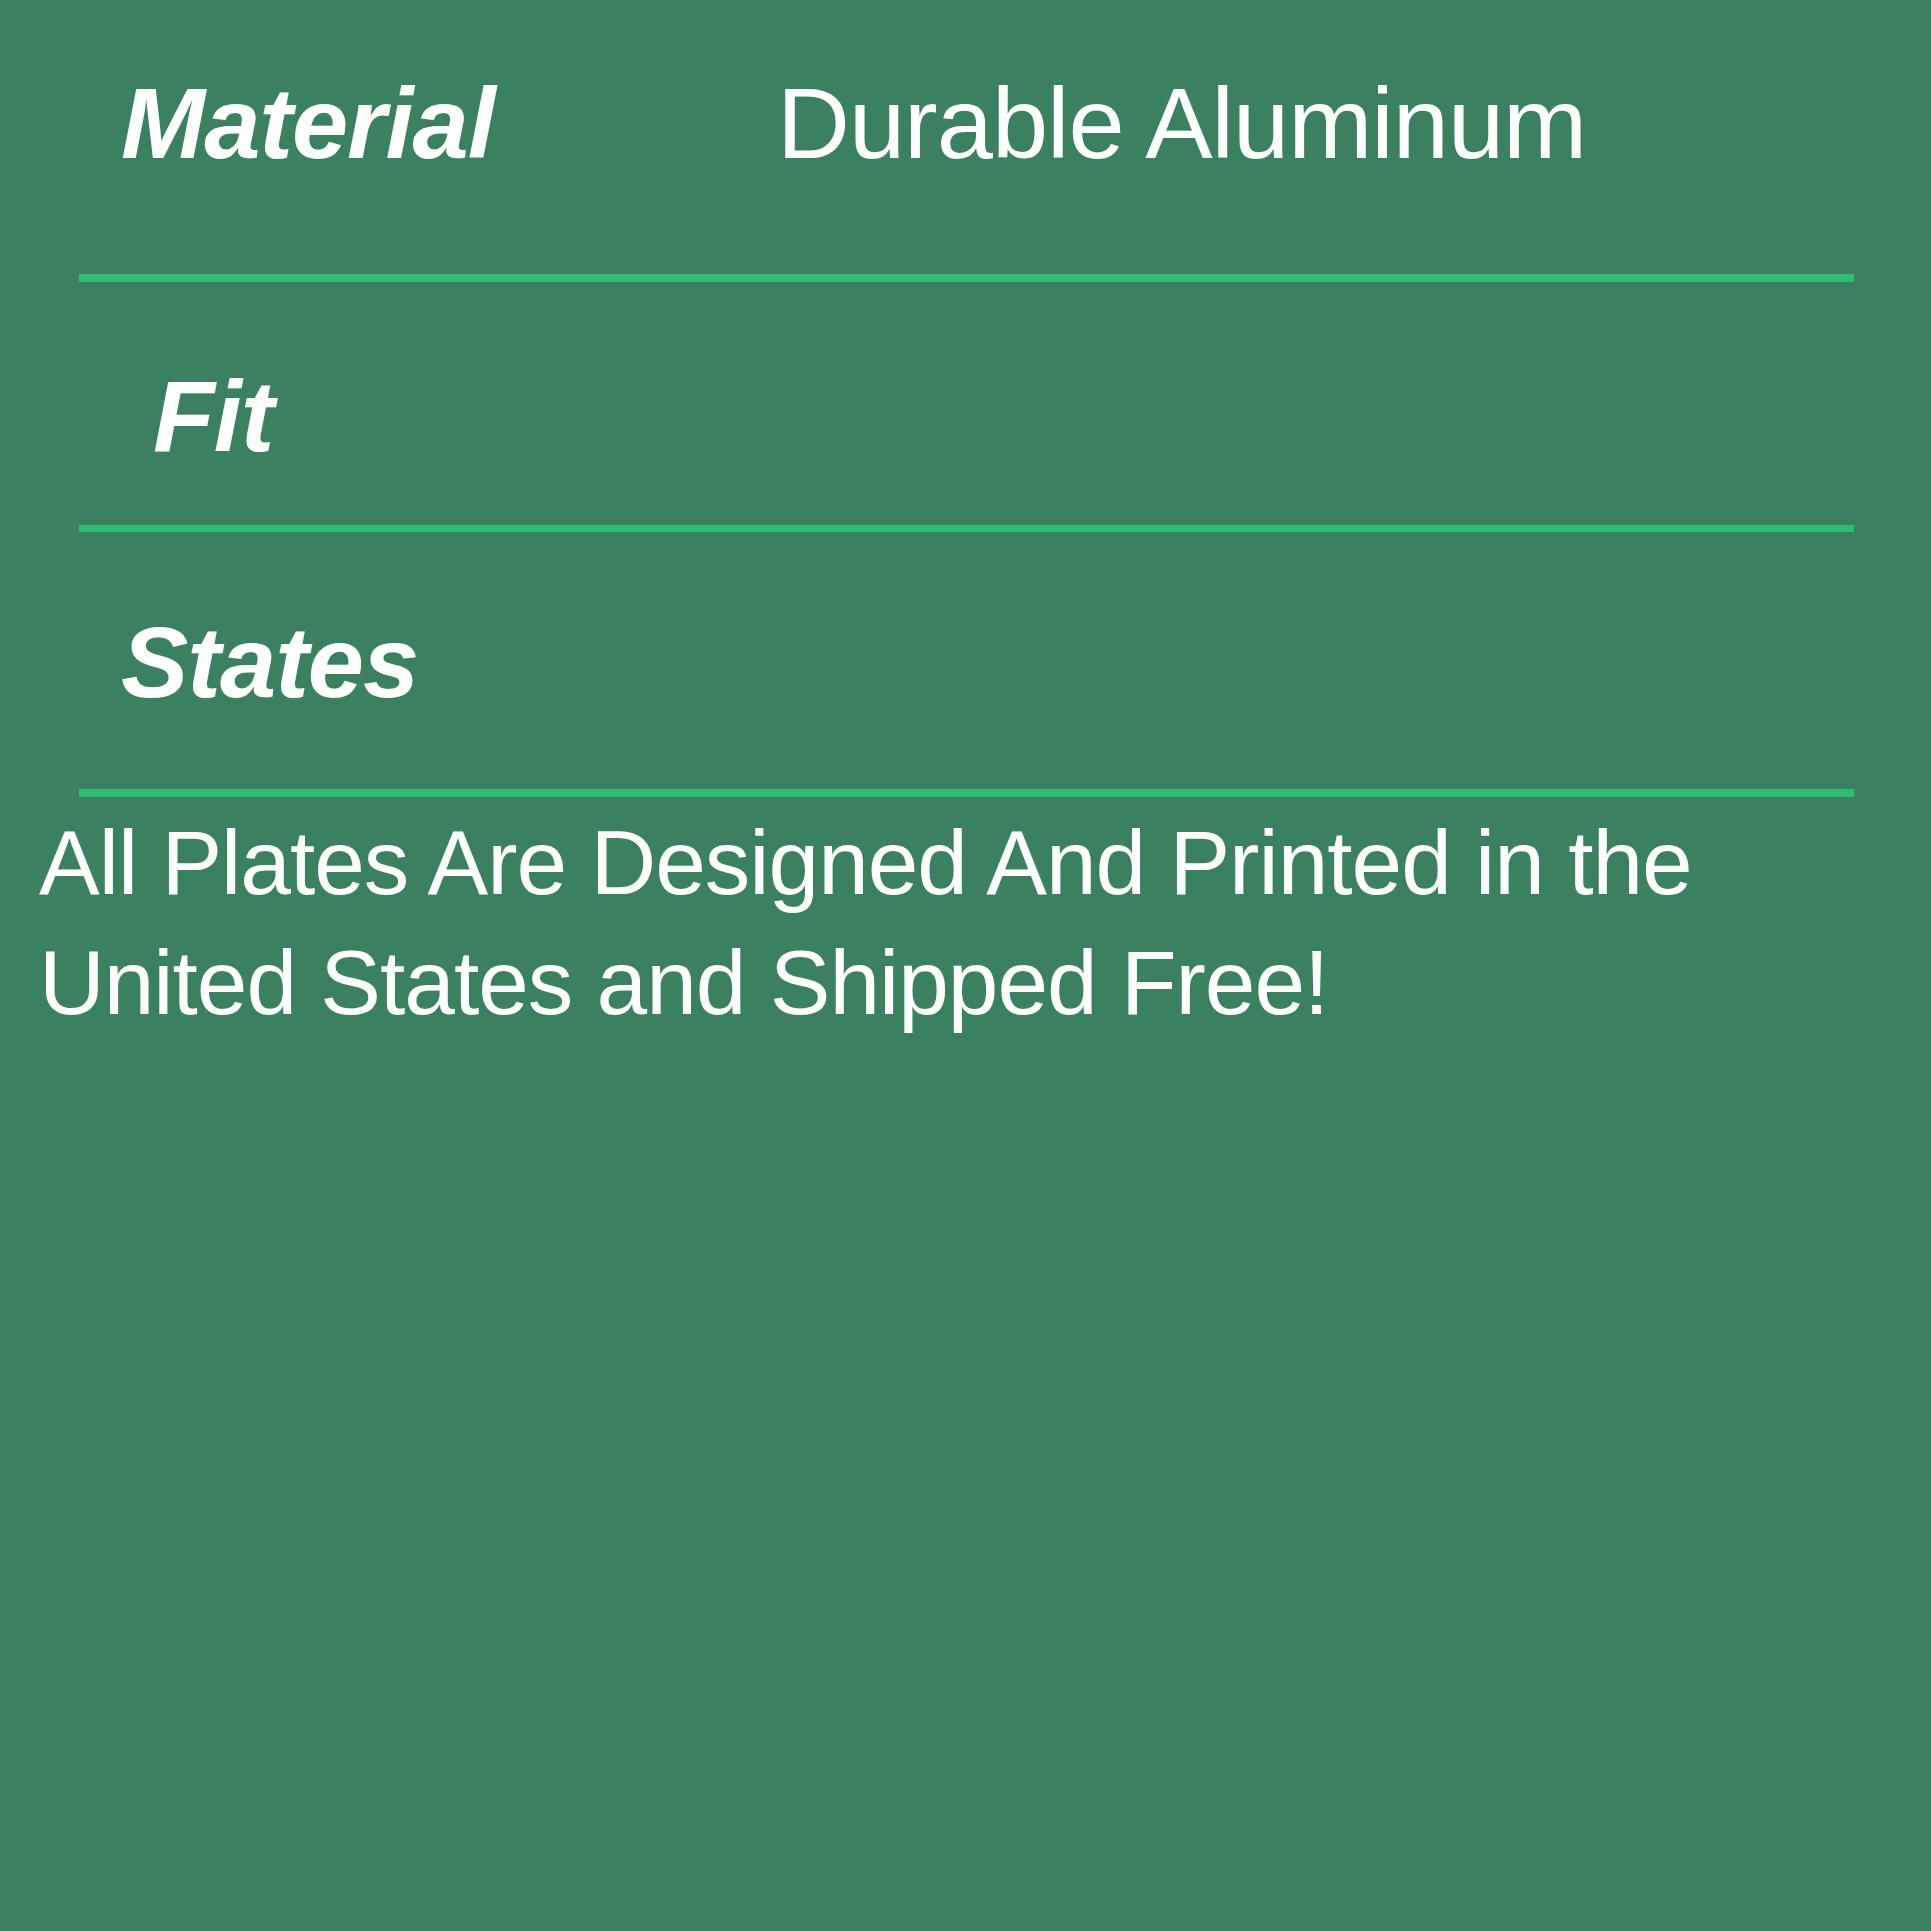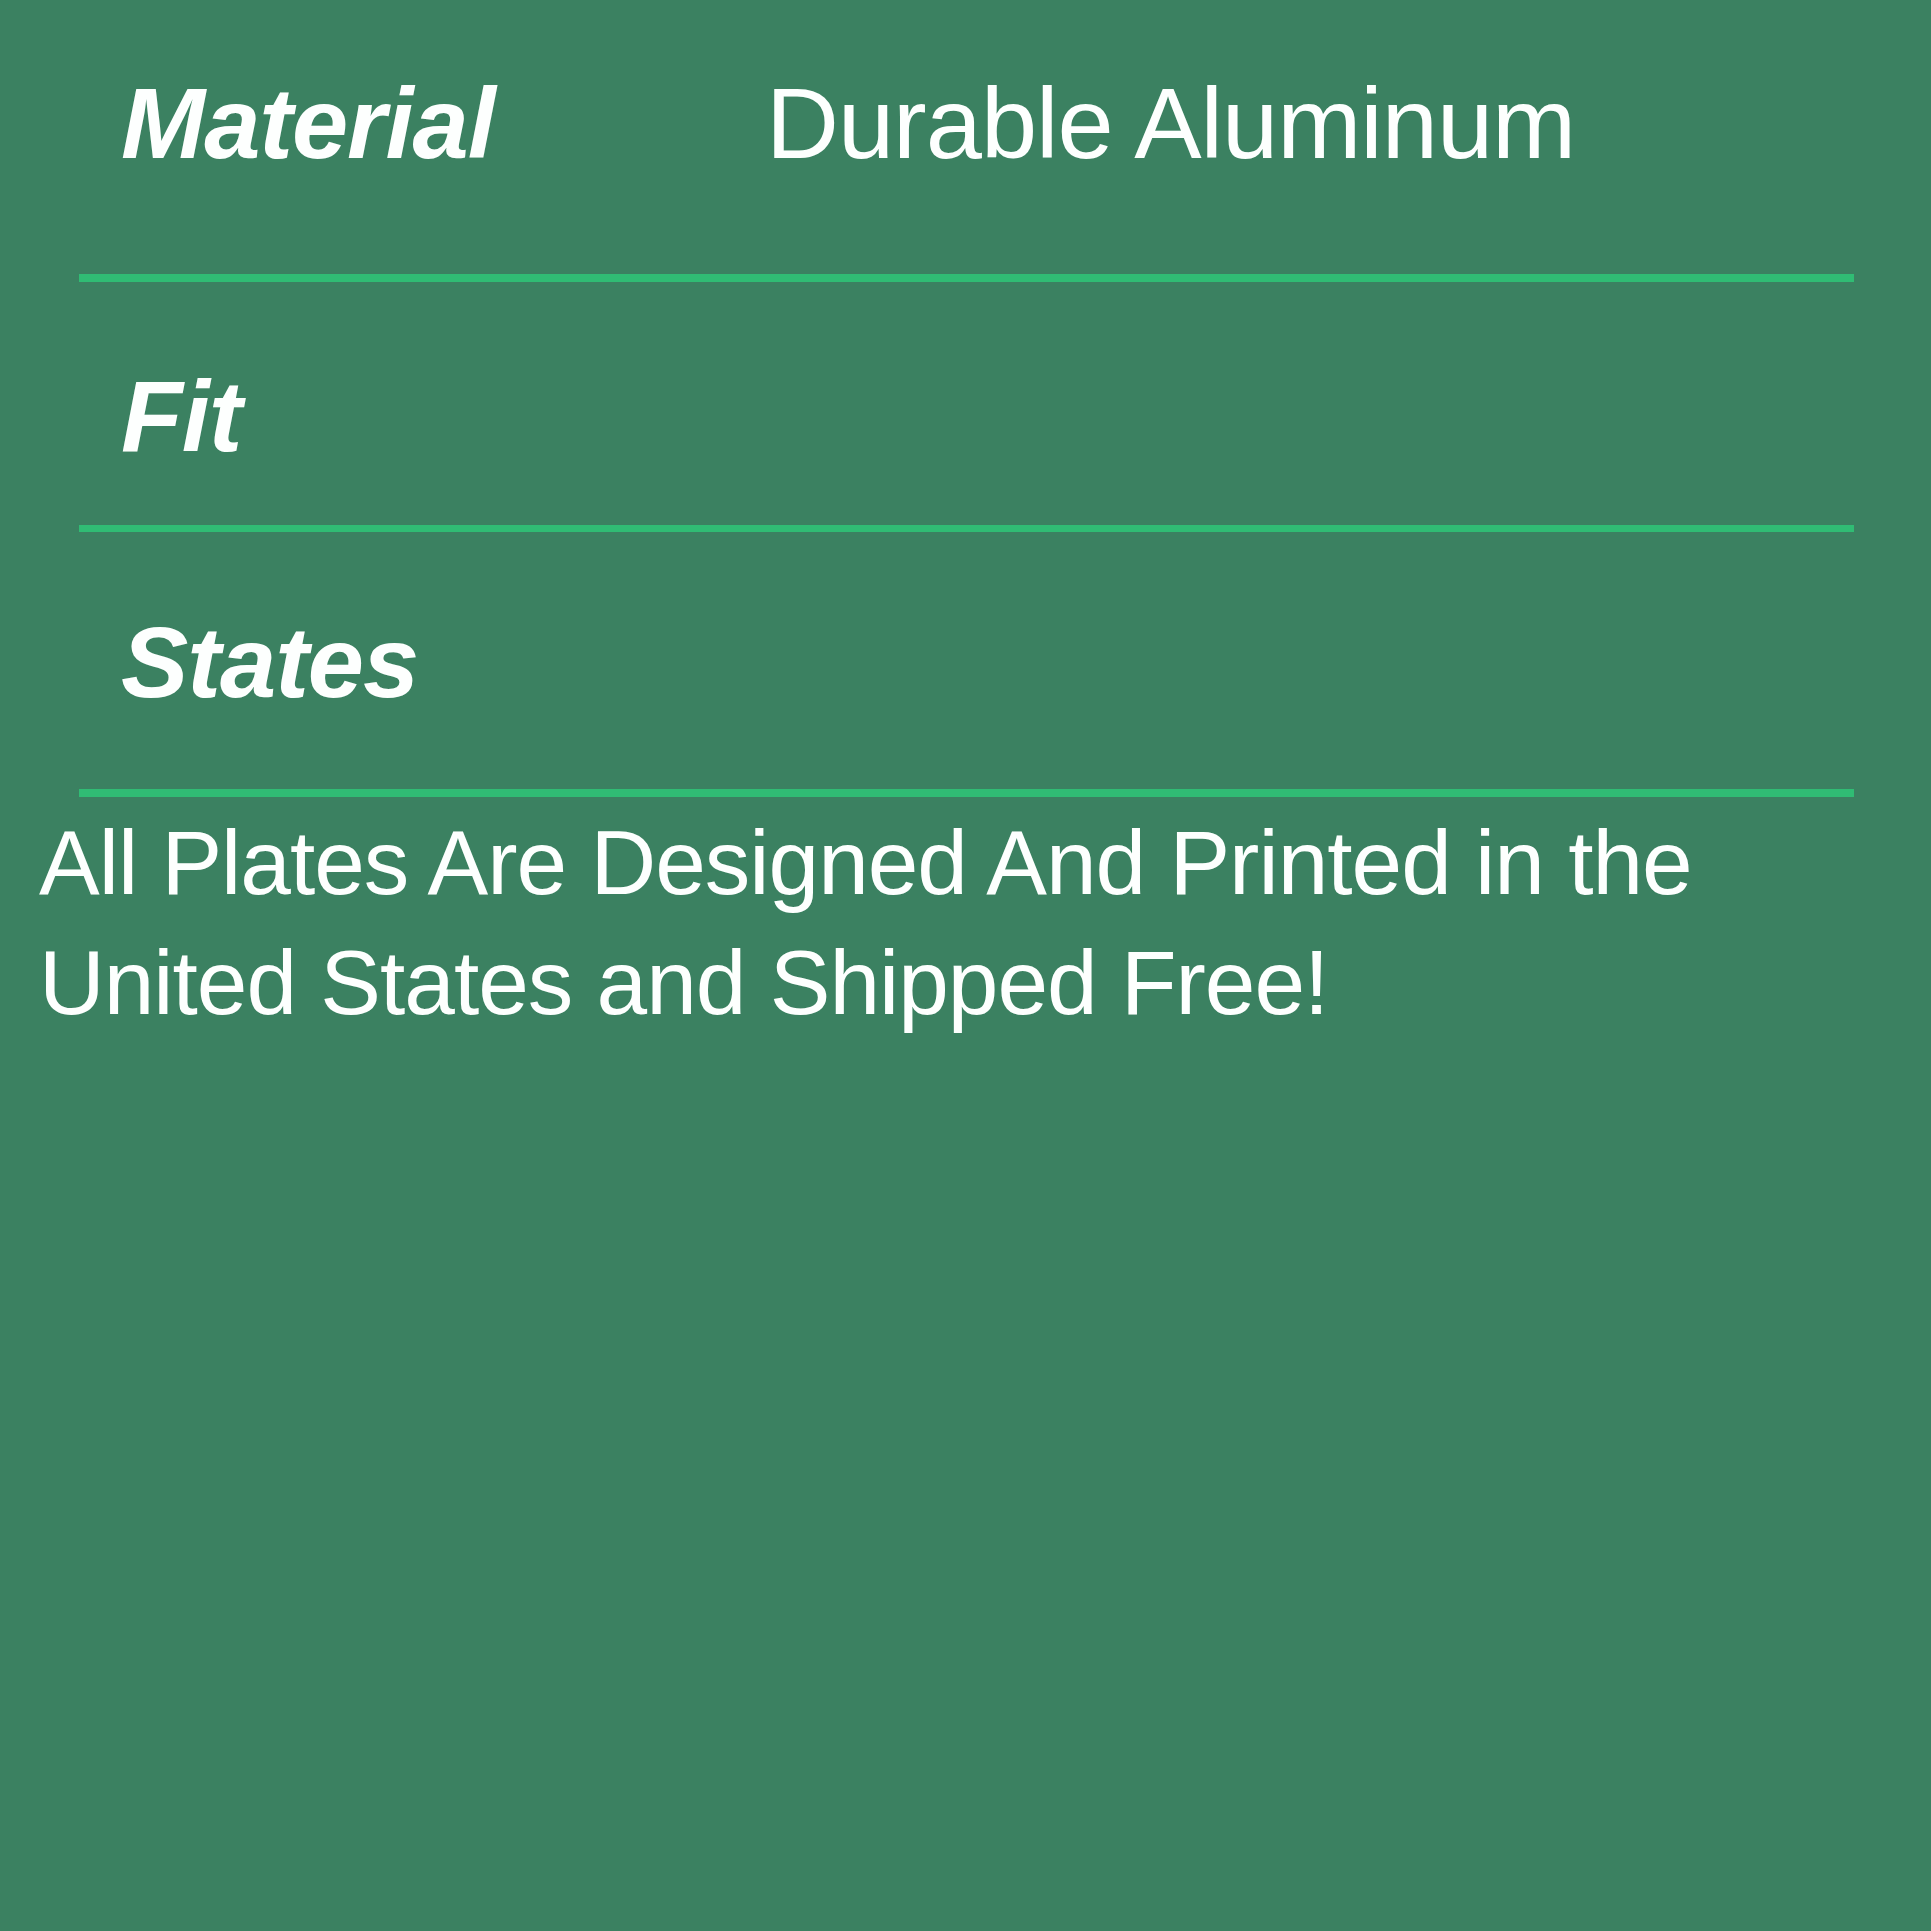--- a/index.html
+++ b/index.html
@@ -22,22 +22,22 @@
     box-sizing: border-box;
     position: relative;
   }
   .spec-row {
     display: flex;
     align-items: flex-start;
     box-sizing: border-box;
     padding-left: 121px;
     padding-right: 68px;
   }
-  .spec-row.row-material { padding-top: 51px; }
-  .spec-row.row-fit      { padding-top: 62px; }
+  .spec-row.row-material { padding-top: 51px; gap: 11px; }
+  .spec-row.row-fit      { padding-top: 62px; margin-left: 32px; }
   .spec-row.row-finish   { padding-top: 58px; }
   .spec-label {
     flex: 0 0 645px;
     font-size: 101px;
     line-height: 144px;
     font-weight: 700;
     font-style: italic;
     letter-spacing: -1px;
   }
   .spec-value {

